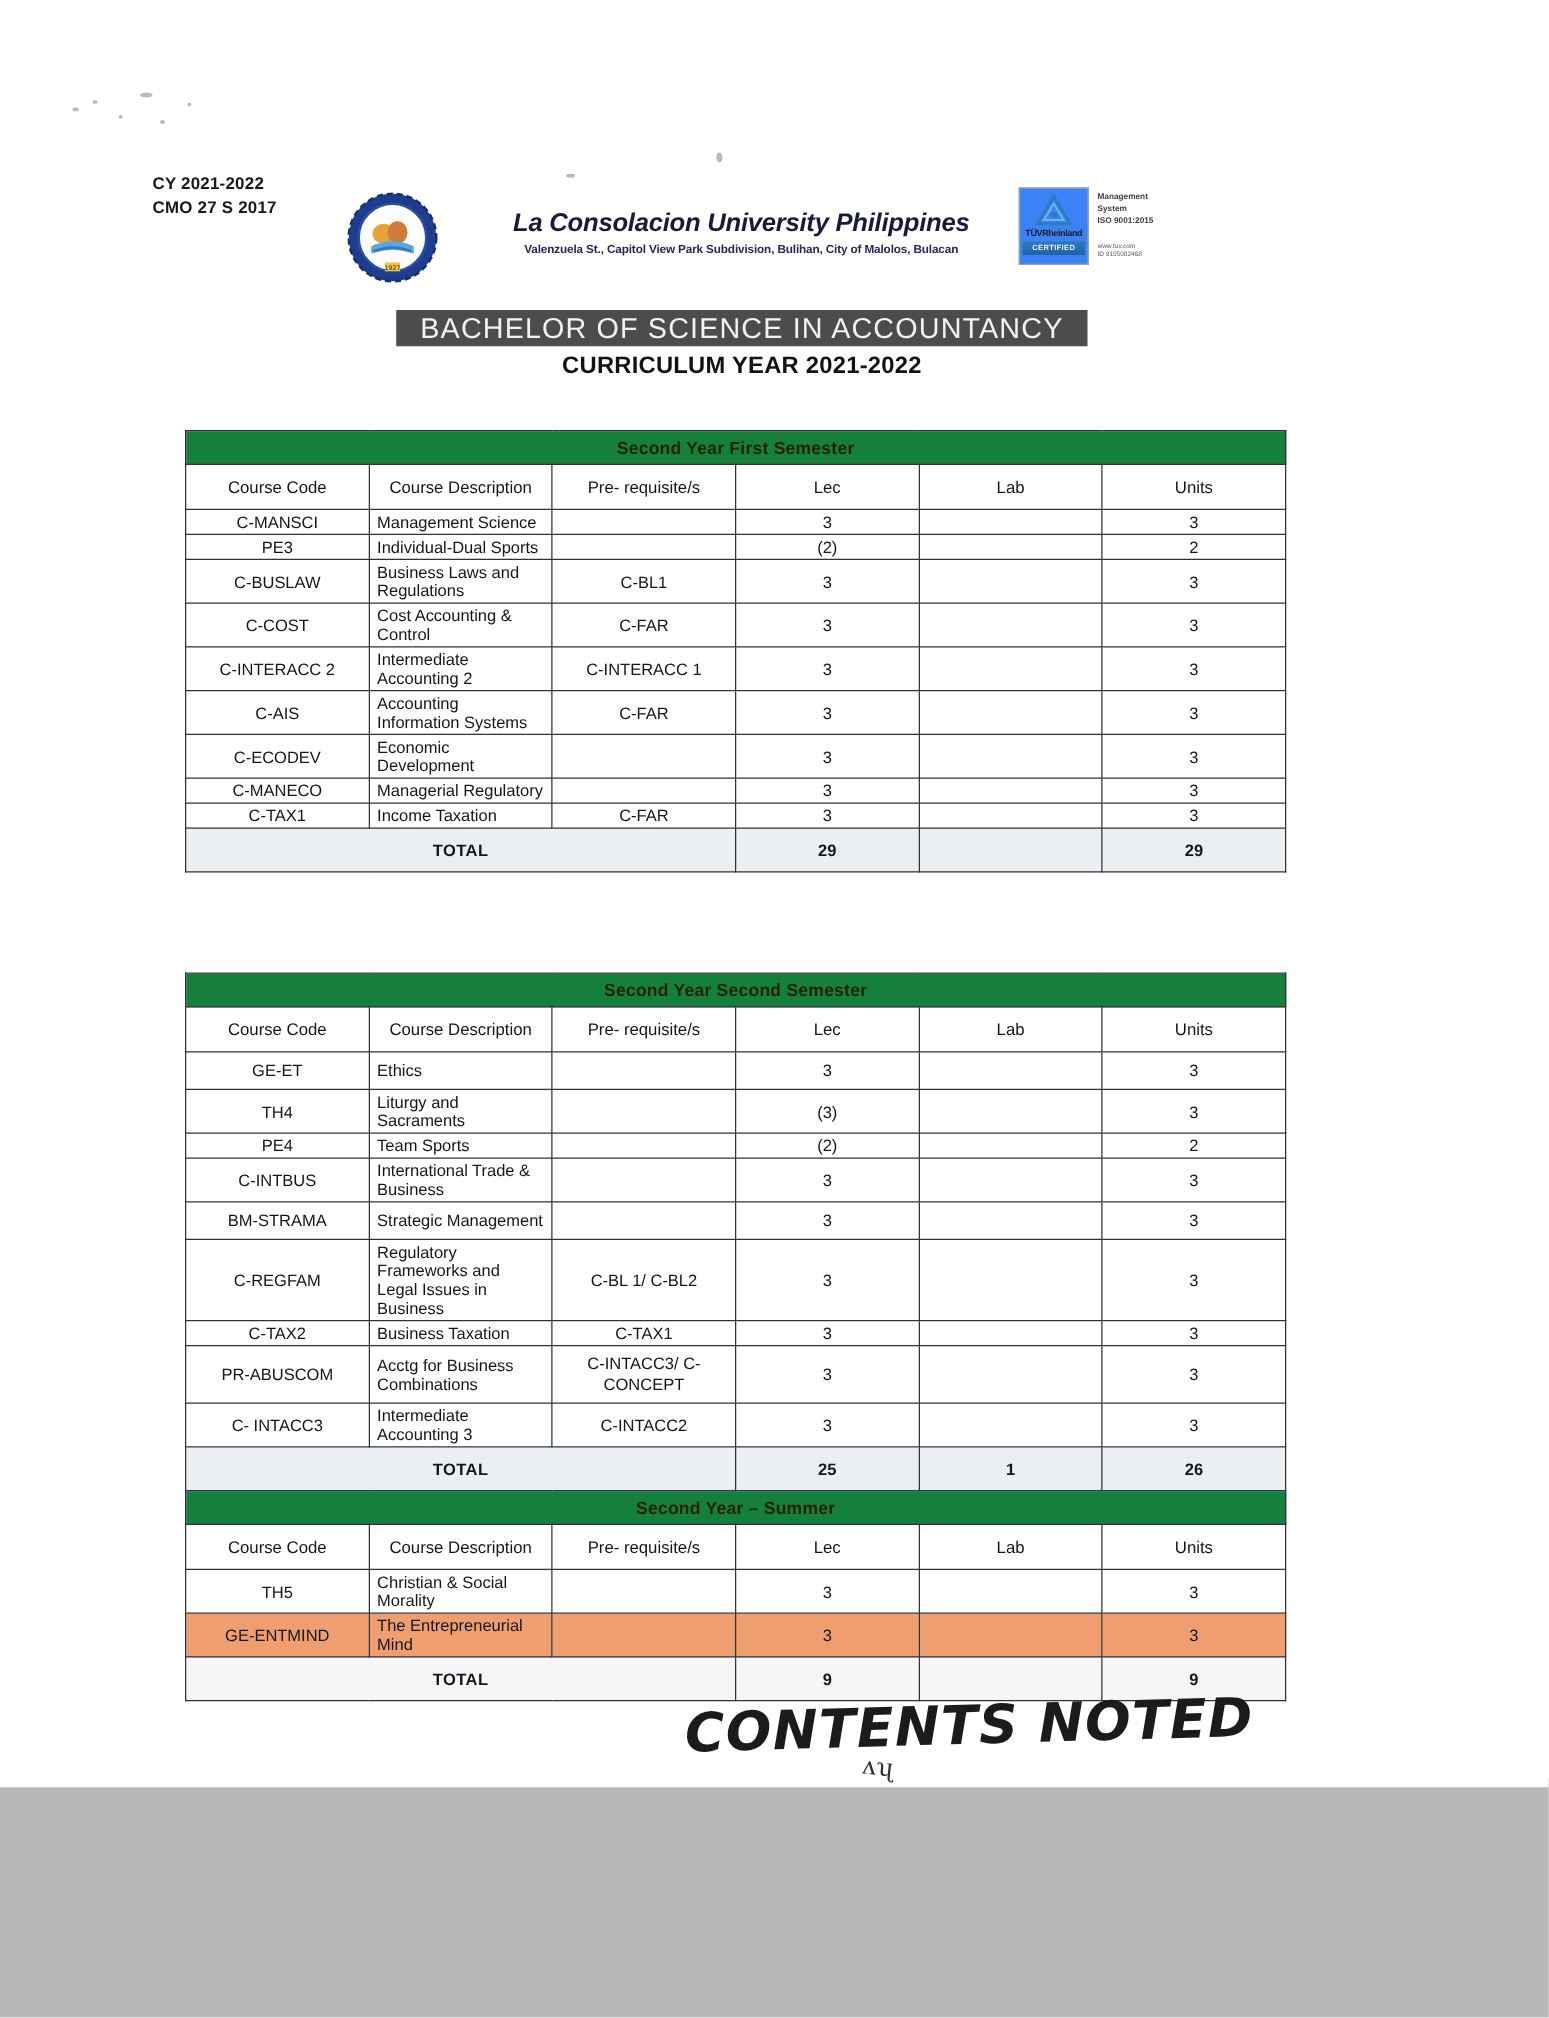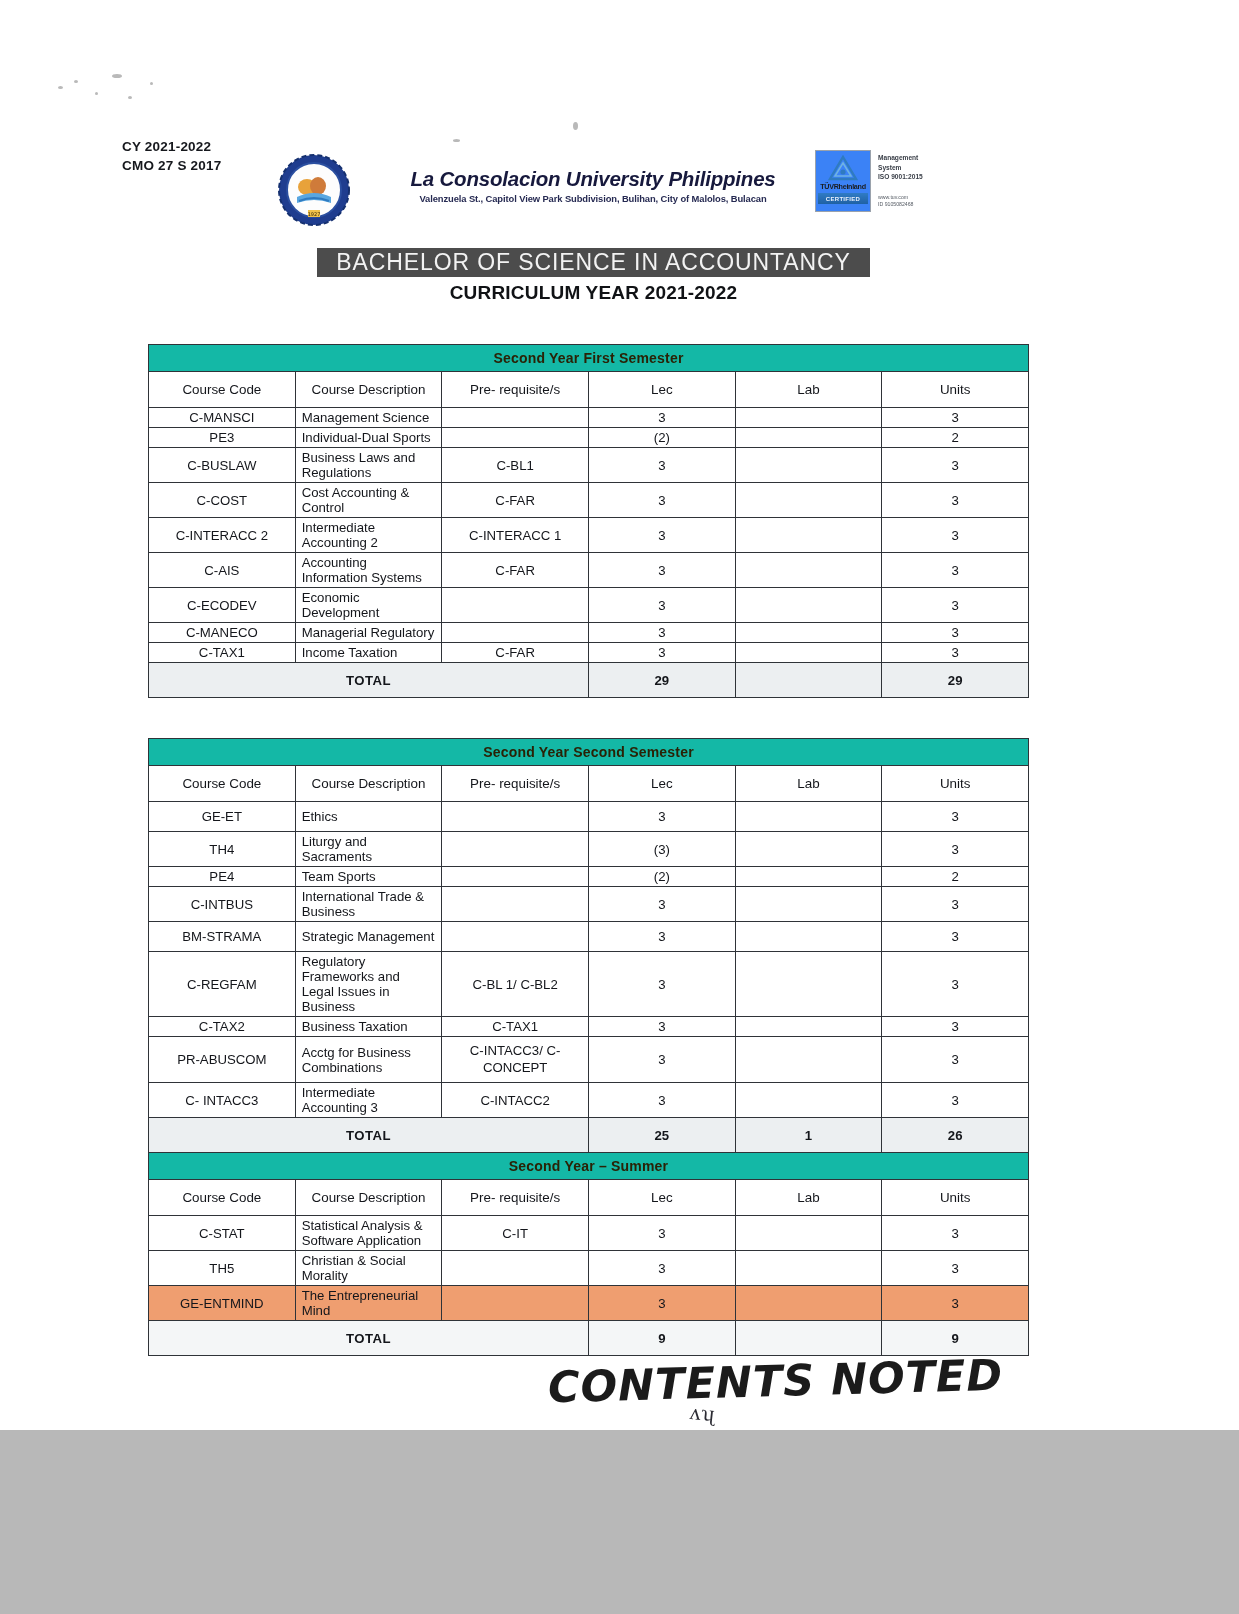--- a/index.html
+++ b/index.html
@@ -161,21 +161,21 @@
     color: #14161b;
   }
   .tbl td, .tbl th {
     border: 1px solid #2f3338;
     padding: 2px 6px;
     font-weight: normal;
     vertical-align: middle;
     background: #fff;
   }
   .sec-title td {
-    background: #14b8a6;
+    background: #15803d;
     color: #2a2206;
     font-weight: bold;
     font-size: 14px;
     text-align: center;
     letter-spacing: .2px;
     height: 26px;
     padding: 0;
   }
   .col-head td {
     text-align: center;
@@ -192,21 +192,21 @@
   .total-row td {
     background: #eceff1;
     font-weight: bold;
     text-align: center;
     height: 30px;
   }
   .total-row td.tl { text-align: center; letter-spacing: .4px; }
   .hl td { background: #ef9e70 !important; }
 
   .tbl1 { left: 148px; top: 344px; width: 881px; }
-  .tbl2 { left: 148px; top: 738px; width: 881px; }
+  .tbl2 { left: 148px; top: 778px; width: 881px; }
 
   
   .stamp {
     position: absolute;
     left: 548px;
     top: 1356px;
     font-size: 43px;
     font-weight: bold;
     font-style: italic;
     letter-spacing: 1px;
@@ -496,28 +496,20 @@
         </tr>
         <tr class="col-head">
           <td class="c-code">Course Code</td>
           <td class="c-desc" style="text-align: center;">Course Description</td>
           <td class="c-pre">Pre- requisite/s</td>
           <td class="c-lec">Lec</td>
           <td class="c-lab">Lab</td>
           <td class="c-units">Units</td>
         </tr>
         <tr>
-          <td class="c-code">C-STAT</td>
-          <td class="c-desc">Statistical Analysis &amp; Software Application</td>
-          <td class="c-pre">C-IT</td>
-          <td class="c-lec">3</td>
-          <td class="c-lab"></td>
-          <td class="c-units">3</td>
-        </tr>
-        <tr>
           <td class="c-code">TH5</td>
           <td class="c-desc">Christian &amp; Social Morality</td>
           <td class="c-pre"></td>
           <td class="c-lec">3</td>
           <td class="c-lab"></td>
           <td class="c-units">3</td>
         </tr>
         <tr class="hl">
           <td class="c-code">GE-ENTMIND</td>
           <td class="c-desc">The Entrepreneurial Mind</td>

